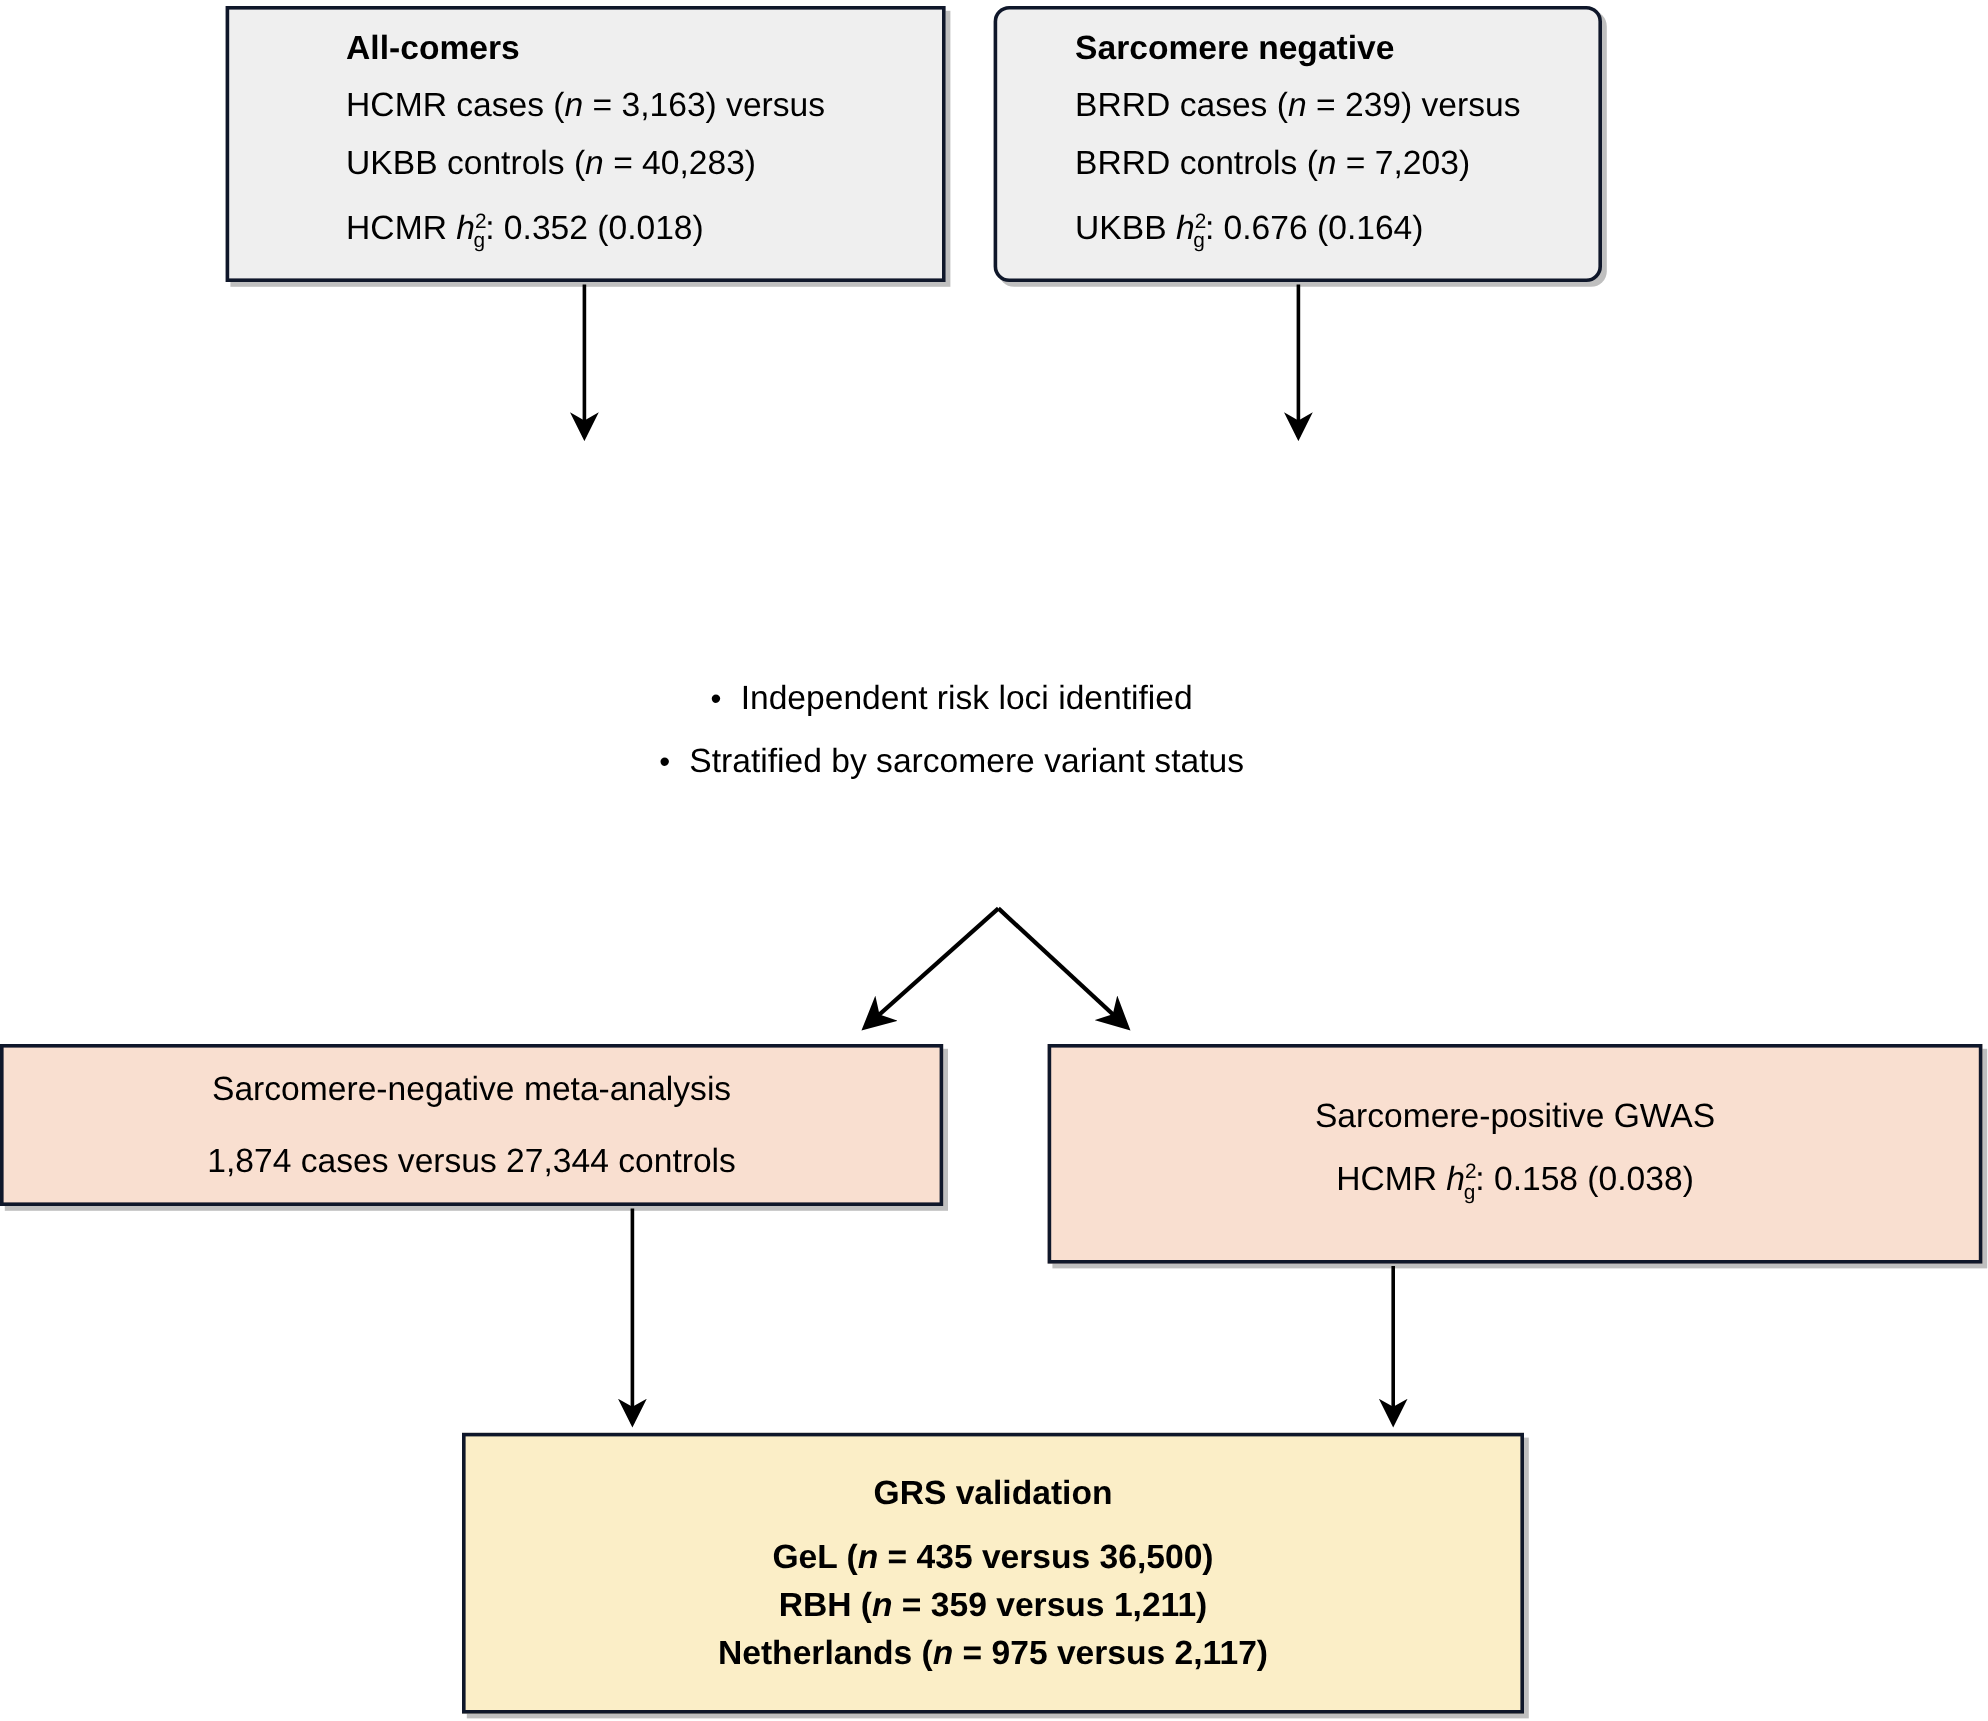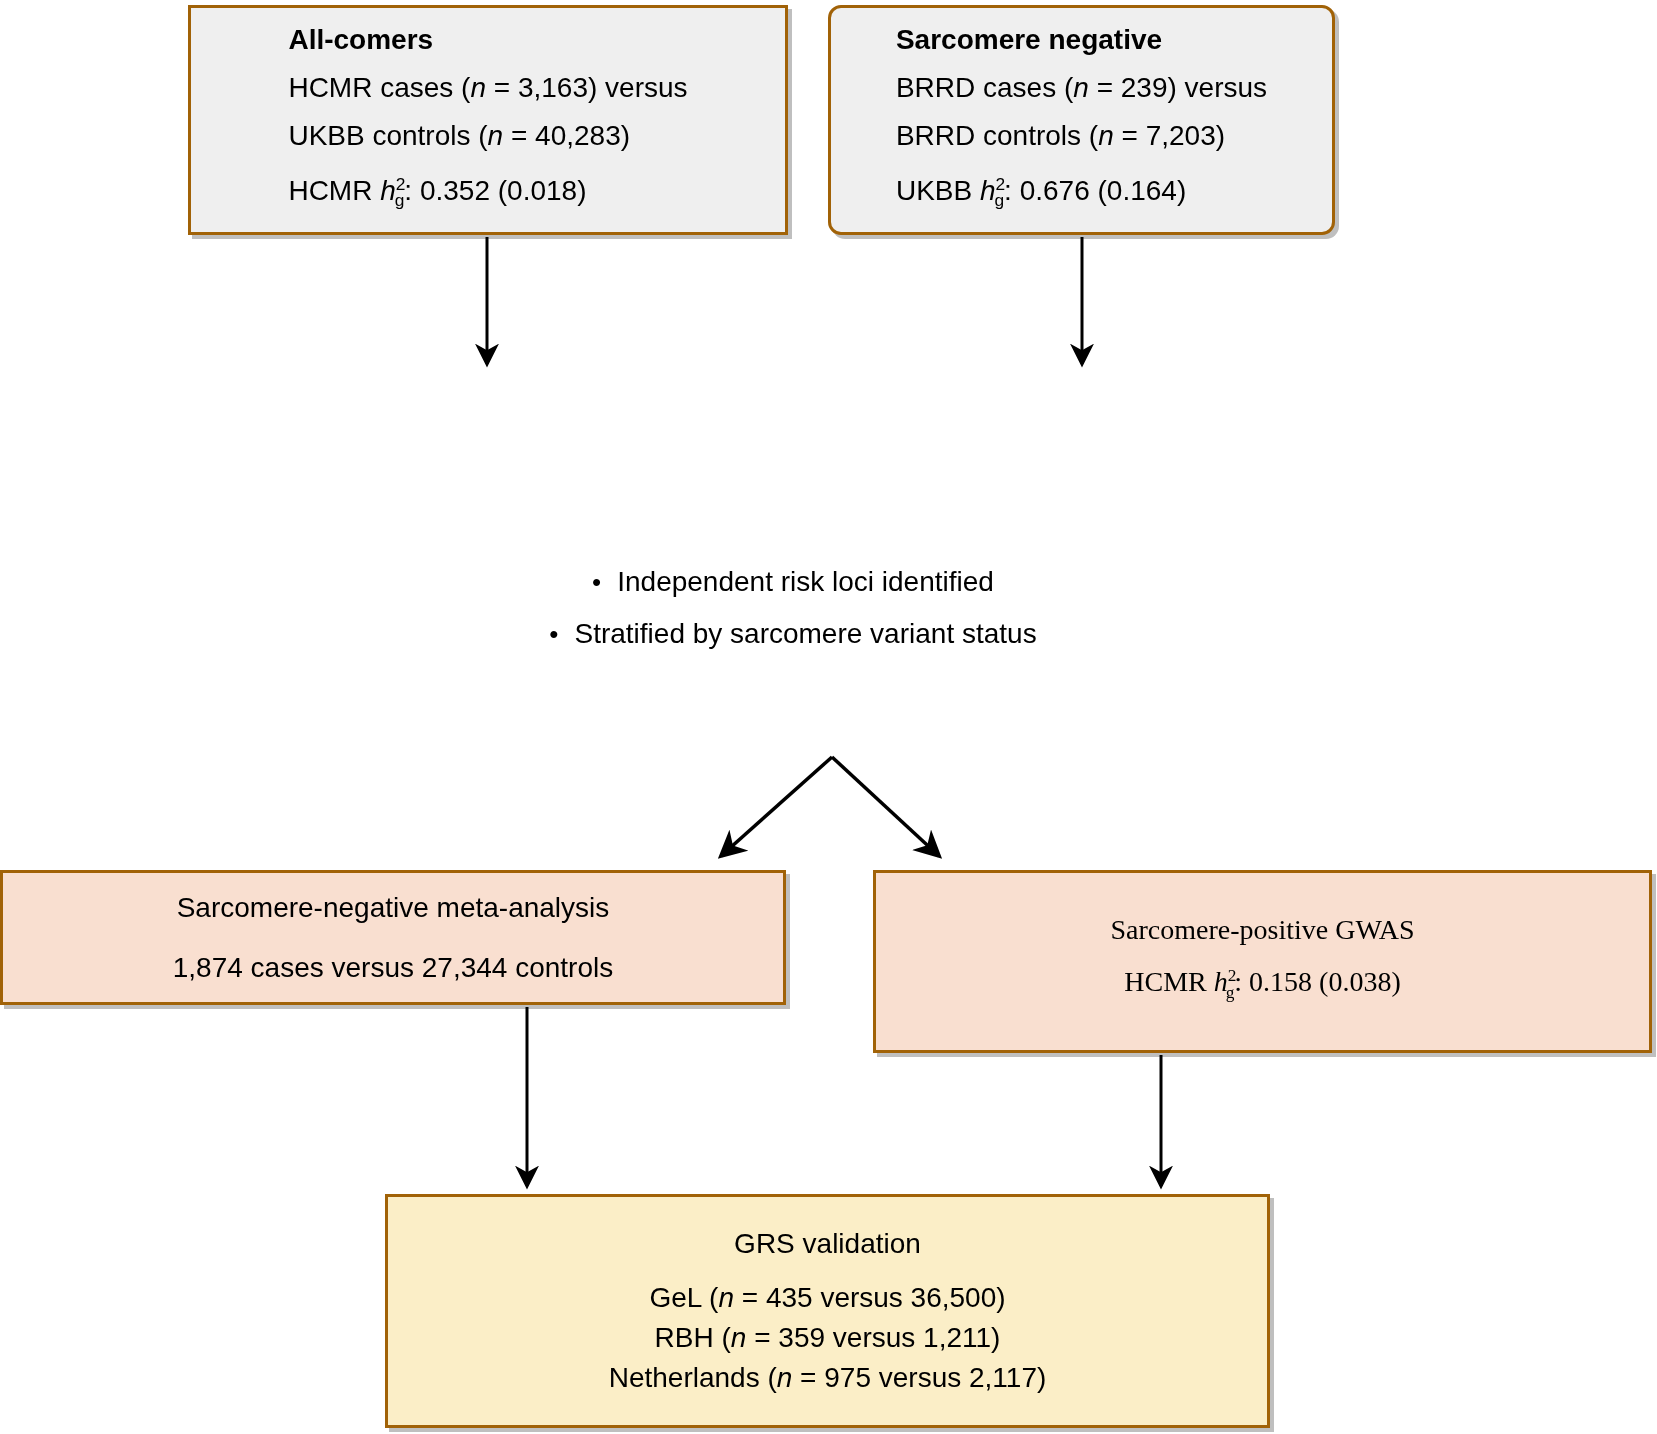--- a/index.html
+++ b/index.html
@@ -8,21 +8,21 @@
     width: 1657px;
     height: 1434px;
     background: #ffffff;
     font-family: "Liberation Sans", sans-serif;
     color: #000000;
     overflow: hidden;
   }
   .box {
     position: absolute;
     box-sizing: border-box;
-    border: 3px solid #a16207;
+    border: 3px solid #0f172a;
     box-shadow: 4px 4px 0 rgba(0,0,0,0.25);
     display: flex;
     flex-direction: column;
     justify-content: center;
     align-items: center;
   }
   .gray   { background: #efefef; }
   .pink   { background: #f9dfd0; }
   .yellow { background: #fbeec7; }
 
@@ -57,27 +57,27 @@
   #bullet-list li {
     font-size: 28px;
     line-height: 51px;
     white-space: nowrap;
   }
   .bullet-marker { display: inline-block; margin-right: 16px; font-size: 26px; }
 
   
   #sarcomere-negative-meta-box { left: 0px;   top: 870px; width: 786px; height: 135px; gap: 20px; }
   #sarcomere-negative-meta-box .line { line-height: 40px; }
-  #sarcomere-positive-gwas-box { left: 873px; top: 870px; width: 779px; height: 183px; font-family: Liberation Serif, serif; }
+  #sarcomere-positive-gwas-box { left: 873px; top: 870px; width: 779px; height: 183px; }
   #sarcomere-positive-gwas-box .line { line-height: 46px; }
 
   
   #grs-validation-box { left: 385px; top: 1194px; width: 885px; height: 234px; }
   #grs-validation-box .title-line { margin-bottom: 14px; }
-  #grs-validation-box .line { line-height: 40px; }
+  #grs-validation-box .line { line-height: 40px; font-weight: bold; }
 
   #flow-arrows-layer {
     position: absolute;
     left: 0; top: 0;
     width: 1657px; height: 1434px;
     pointer-events: none;
   }
 </style>
 </head>
 <body>

